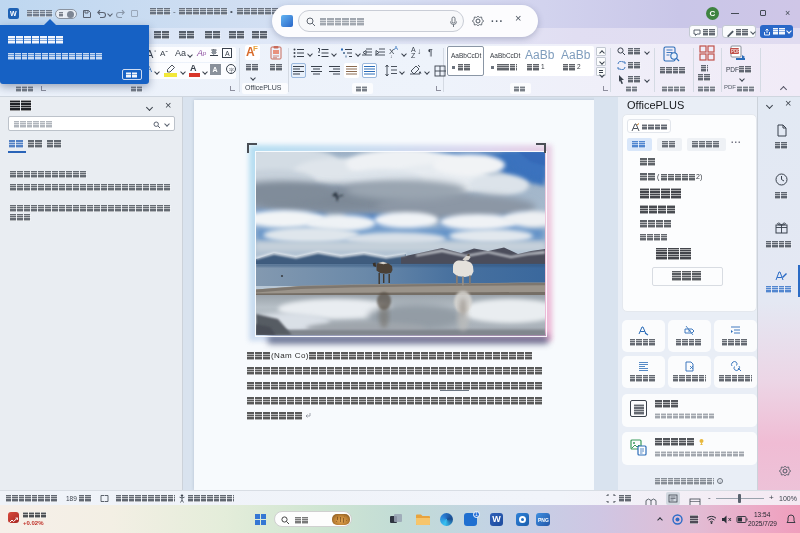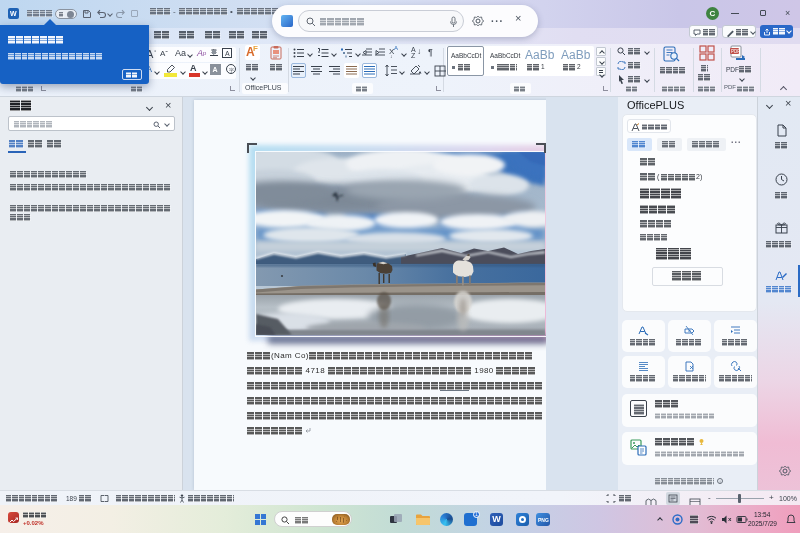--- a/index.html
+++ b/index.html
@@ -319,21 +319,21 @@
   <span class="za" style="left:9px;top:43px;--n:2;--s:7.5px;color:#2a64b8"></span>
   <div class="a" style="left:8px;top:54px;width:18px;height:2px;background:#2a64b8"></div>
   <span class="za" style="left:28px;top:43px;--n:2;--s:7.5px;color:#3c434c"></span>
   <span class="za" style="left:47px;top:43px;--n:2;--s:7.5px;color:#3c434c"></span>
   <span class="za" style="left:10px;top:74px;--n:11;--s:7px;color:#3f464f"></span>
   <span class="za" style="left:10px;top:87px;--n:23;--s:7px;color:#3f464f"></span>
   <span class="za" style="left:10px;top:108px;--n:23;--s:7px;color:#3f464f"></span>
   <span class="za" style="left:10px;top:117px;--n:3;--s:7px;color:#3f464f"></span>
 </div>
 
-<div class="a" id="doc" style="left:184px;top:97px;width:362px;height:393px;background:#d9e3ef;overflow:hidden">
+<div class="a" id="doc" style="left:184px;top:97px;width:410px;height:393px;background:#d9e3ef;overflow:hidden">
   <div class="a" id="page" style="left:10px;top:3px;width:414px;height:390px;background:#f7fafd;box-shadow:0 0 3px rgba(80,100,130,.25)"></div>
 
   <div class="a" style="left:65px;top:48px;width:303px;height:196px;background:linear-gradient(125deg,#b4def2 0%,#cddcf0 32%,#ded6ee 55%,#eecade 78%,#ecb4d4 100%);filter:blur(2.5px)"></div>
   <div class="a" style="left:84px;top:238px;width:280px;height:9px;background:#3f4a70;opacity:.72;filter:blur(3px)"></div>
 
   <div class="a" style="left:70.5px;top:53.5px;width:292px;height:186px;border:1.5px solid rgba(252,253,255,.92)"></div>
   <svg class="a" style="left:72px;top:55px" width="289" height="183" viewBox="0 0 289 183">
     <defs>
       <linearGradient id="sky" x1="0" y1="0" x2="0" y2="1">
         <stop offset="0" stop-color="#9db1c6"></stop>
@@ -456,27 +456,20 @@
   <div class="a" style="left:352px;top:46px;width:10px;height:2px;background:#4a4e55"></div>
   <div class="a" style="left:360px;top:46px;width:2px;height:10px;background:#4a4e55"></div>
 
   <div class="a" id="bodytext" style="left:63px;top:251px;width:300px;color:#2c2c2c">
     <div class="tl">
         <span class="z" style="--n:3;--s:8px"></span>
         <span class="lt">(Nam&nbsp;Co)</span>
         <span class="z" style="--n:28;--s:8px"></span>
       </div>
     <div class="tl">
-        <span class="z" style="--n:7;--s:8px"></span>
-        <span class="lt">&nbsp;4718&nbsp;</span>
-        <span class="z" style="--n:18;--s:8px"></span>
-        <span class="lt">&nbsp;1980&nbsp;</span>
-        <span class="z" style="--n:5;--s:8px"></span>
-      </div>
-    <div class="tl">
         <span class="z" style="--n:37;--s:8px"></span>
       </div>
     <div class="tl">
         <span class="z" style="--n:37;--s:8px"></span>
       </div>
     <div class="tl">
         <span class="z" style="--n:37;--s:8px"></span>
       </div>
     <div class="tl">
         <span class="z" style="--n:7;--s:8px"></span>

